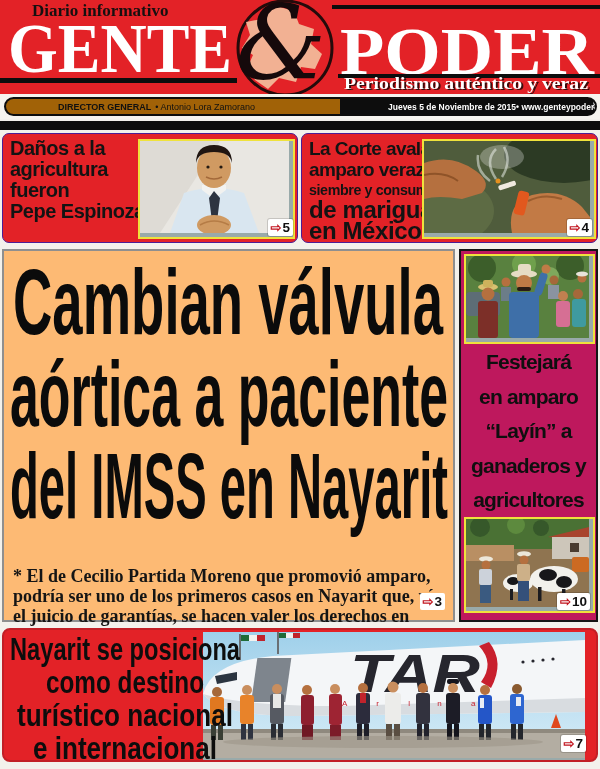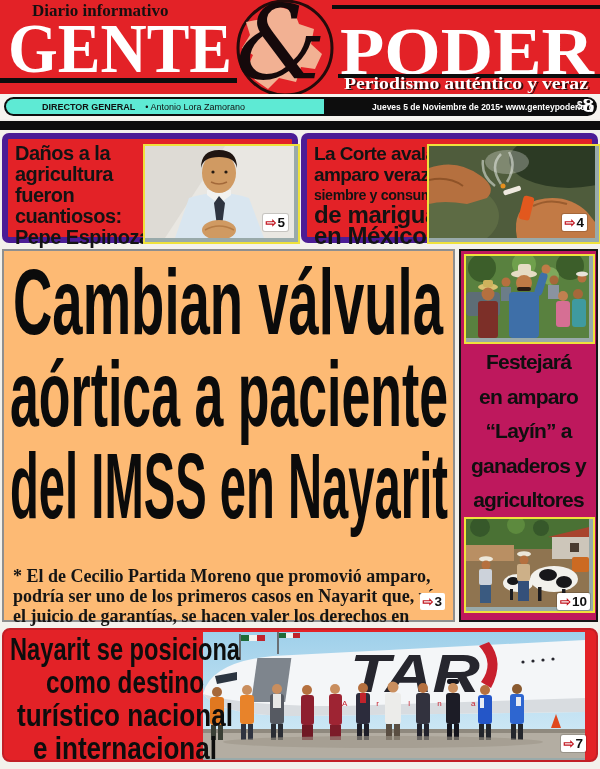--- a/index.html
+++ b/index.html
@@ -8,34 +8,34 @@
         font-family:"Liberation Sans",sans-serif;}
   .abs{position:absolute;}
 
   
   #masthead{left:0;top:0;width:600px;height:94px;}
 
   
   #infobar{left:0;top:94px;width:600px;height:25px;background:#f6f4ef;}
   #pill{position:absolute;left:4px;top:3px;right:3px;height:19px;border:2px solid #0d0d0d;
         border-radius:10px;overflow:hidden;display:flex;box-sizing:border-box;background:#0d0d0d;}
-  .pill-left{flex:0 0 282px;background:#5eead4;display:flex;align-items:center;padding-left:36px;
-        font-size:9px;color:#111;white-space:nowrap;gap:6px;}
+  .pill-left{flex:0 0 282px;background:#a16207;display:flex;align-items:center;padding-left:52px;
+        font-size:9px;color:#111;white-space:nowrap;}
   .pill-left b{font-weight:bold;margin-right:4px;}
   .pill-right{flex:1;background:#0d0d0d;color:#fff;display:flex;align-items:center;
         padding-left:48px;font-size:8.5px;font-weight:bold;position:relative;white-space:nowrap;}
   .price{position:absolute;right:7px;bottom:1px;display:flex;align-items:flex-end;color:#fff;}
   .price .cur{font-size:10px;font-weight:bold;margin-bottom:2px;}
   .price .int{font-size:21px;font-weight:bold;line-height:17px;}
   .price .cents{font-size:8px;font-weight:bold;margin-bottom:2px;margin-left:1px;}
 
   #blackbar{left:0;top:121px;width:600px;height:9px;background:#0d0d0d;}
 
   
-  .box-red{background:#e32227;border:6px solid #4c1d95;border-radius:7px;box-sizing:border-box;}
+  .box-red{background:#e32227;border:1px solid #4c1d95;border-radius:7px;box-sizing:border-box;}
   #story-left{left:2px;top:133px;width:296px;height:110px;}
   #story-right{left:301px;top:133px;width:297px;height:110px;}
   .teaser-title{position:absolute;left:7px;top:4px;font-weight:bold;color:#131313;}
   #story-left .teaser-title{font-size:20px;line-height:21px;letter-spacing:-0.5px;}
   .sline{display:block;white-space:nowrap;}
   .sr12{font-size:19px;line-height:21px;letter-spacing:-0.6px;}
   .sr3{font-size:15px;line-height:19px;letter-spacing:-0.4px;transform:scaleX(0.95);transform-origin:left;}
   .sr45{font-size:24px;line-height:21px;letter-spacing:-0.4px;}
 
   .photo-frame{position:absolute;border:2px solid #efe23c;overflow:hidden;background:#9aa;}
@@ -111,21 +111,20 @@
     </div>
   </div>
 
   <div id="blackbar" class="abs"></div>
 
   <div id="story-left" class="abs box-red">
     <div class="teaser-title">
       <span class="sline">Daños a la</span>
       <span class="sline">agricultura</span>
       <span class="sline">fueron</span>
-      <span class="sline">cuantiosos:</span>
       <span class="sline">Pepe Espinoza</span>
     </div>
     <div id="photo-pepe" class="photo-frame">
       <svg width="149" height="92" viewBox="0 0 149 92">
         <rect width="149" height="92" fill="#e9e7e2"></rect>
         <path d="M0,0 L80,0 L20,92 L0,92 Z" fill="#dedbd5"></path>
         <path d="M30,92 L44,52 Q74,42 104,52 L119,92 Z" fill="#d9e6f0"></path>
         <path d="M62,49 L74,58 L86,49 L86,44 L62,44 Z" fill="#f2f2f0"></path>
         <ellipse cx="74" cy="27" rx="17" ry="20" fill="#d09a62"></ellipse>
         <path d="M56,22 Q56,4 74,4 Q92,4 92,22 Q90,11 74,11 Q58,11 56,22 Z" fill="#201511"></path>

